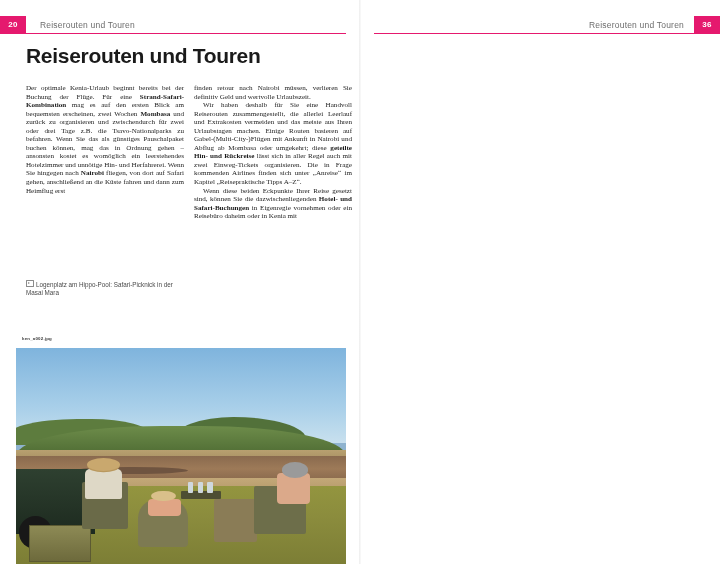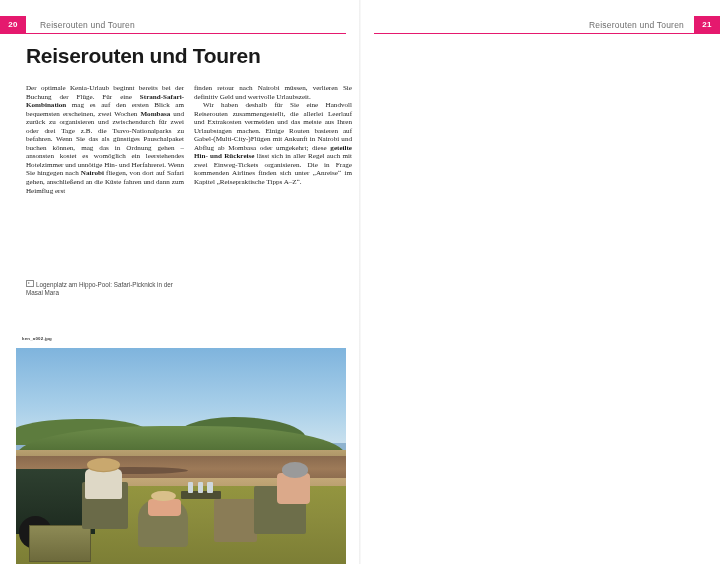--- a/index.html
+++ b/index.html
@@ -140,20 +140,21 @@
 
     <div class="chapter-title">Reiserouten und Touren</div>
 
     <div class="col col-1">
       <p>Der optimale Kenia-Urlaub beginnt bereits bei der Buchung der Flüge. Für eine <b>Strand-Safari-Kombination</b> mag es auf den ersten Blick am bequemsten erscheinen, zwei Wochen <b>Mombasa</b> und zurück zu organisieren und zwischendurch für zwei oder drei Tage z.B. die Tsavo-Nationalparks zu befahren. Wenn Sie das als günstiges Pauschalpaket buchen können, mag das in Ordnung gehen – ansonsten kostet es womöglich ein leerstehendes Hotelzimmer und unnötige Hin- und Herfahrerei. Wenn Sie hingegen nach <b>Nairobi</b> fliegen, von dort auf Safari gehen, anschließend an die Küste fahren und dann zum Heimflug erst</p>
     </div>
 
     <div class="col col-2">
       <p>finden retour nach Nairobi müssen, verlieren Sie definitiv Geld und wertvolle Urlaubszeit.</p>
       <p>Wir haben deshalb für Sie eine Handvoll Reiserouten zusammengestellt, die allerlei Leerlauf und Extrakosten vermeiden und das meiste aus Ihren Urlaubstagen machen. Einige Routen basieren auf Gabel-(Multi-City-)Flügen mit Ankunft in Nairobi und Abflug ab Mombasa oder umgekehrt; diese <b>geteilte Hin- und Rückreise</b> lässt sich in aller Regel auch mit zwei Einweg-Tickets organisieren. Die in Frage kommenden Airlines finden sich unter „Anreise“ im Kapitel „Reisepraktische Tipps A–Z“.</p>
+      <p>Wenn diese beiden Eckpunkte Ihrer Reise gesetzt sind, können Sie die dazwischenliegenden <b>Hotel- und Safari-Buchungen</b> in Eigenregie vornehmen oder ein Reisebüro daheim oder in Kenia mit</p>
     </div>
 
     <div class="photo-caption">
       <span class="cap-icon"></span><span>Logenplatz am Hippo-Pool: Safari-Picknick in der Masai Mara</span>
     </div>
 
     <div class="photo-slug">ken_a002.jpg</div>
 
     <div class="photo">
       <div class="sky"></div>
@@ -181,20 +182,20 @@
       <div class="bottle" style="left:52%"></div>
       <div class="bottle" style="left:55%"></div>
       <div class="bottle" style="left:58%"></div>
     </div>
   </div>
 
   <div class="page page-right">
 
     <div class="runhead runhead-right">
       <div class="runhead-title">Reiserouten und Touren</div>
-      <div class="folio">21</div>
+      <div class="folio">36</div>
     </div>
     <div class="rule rule-right"></div>
 
   </div>
 
   <div class="gutter"></div>
 </div>
 
 </body></html>

